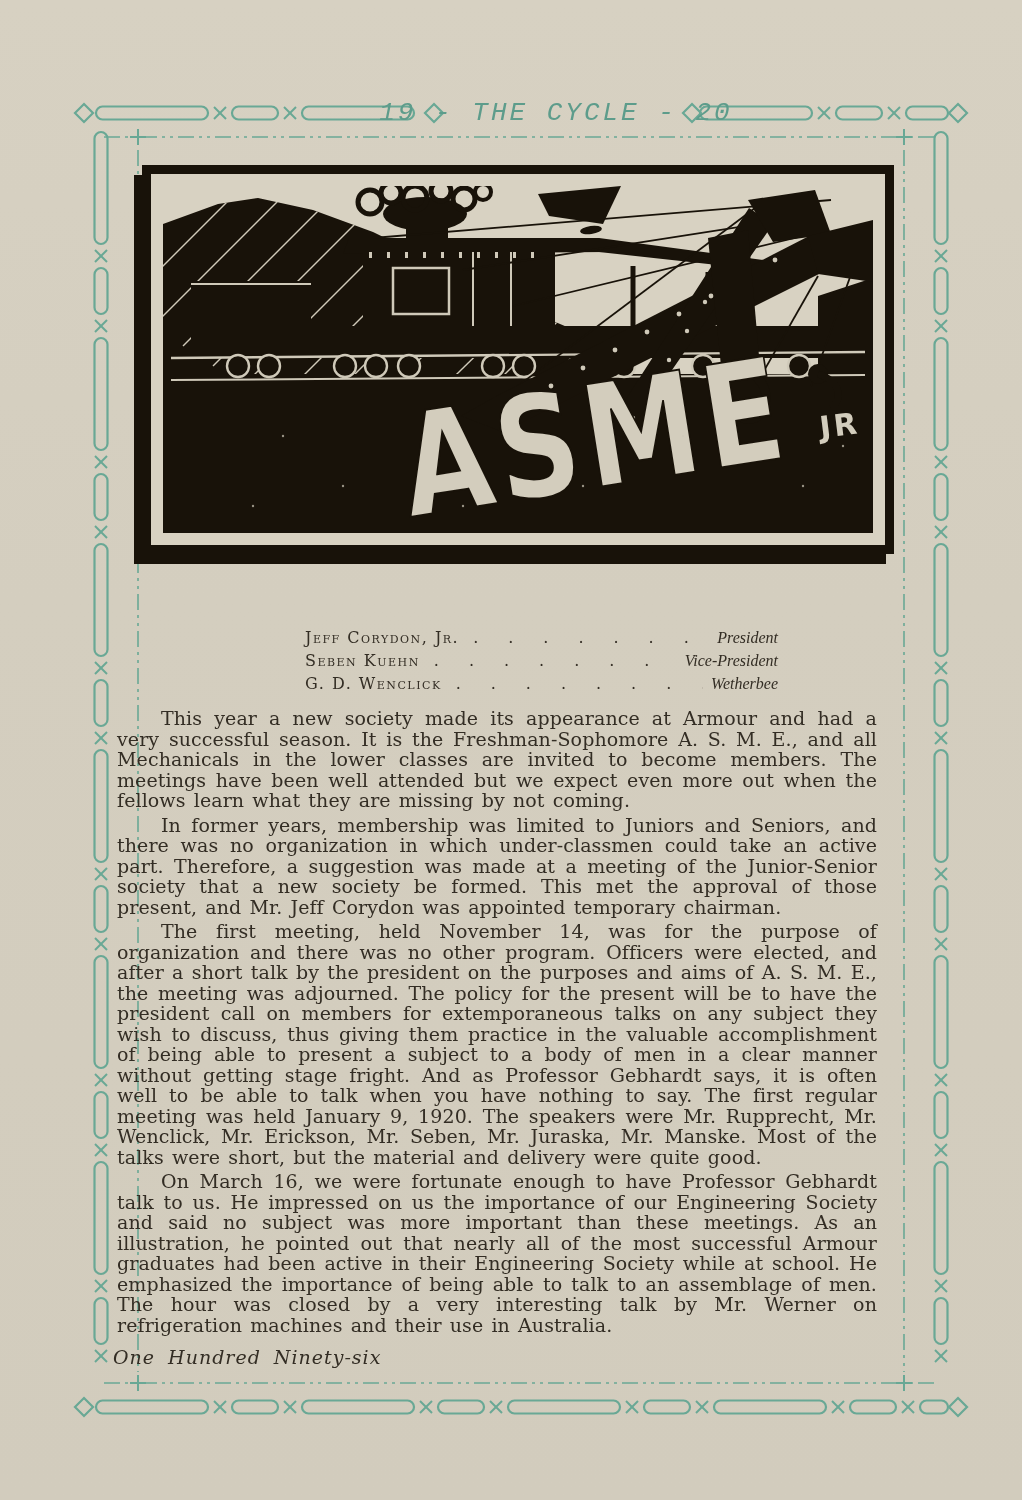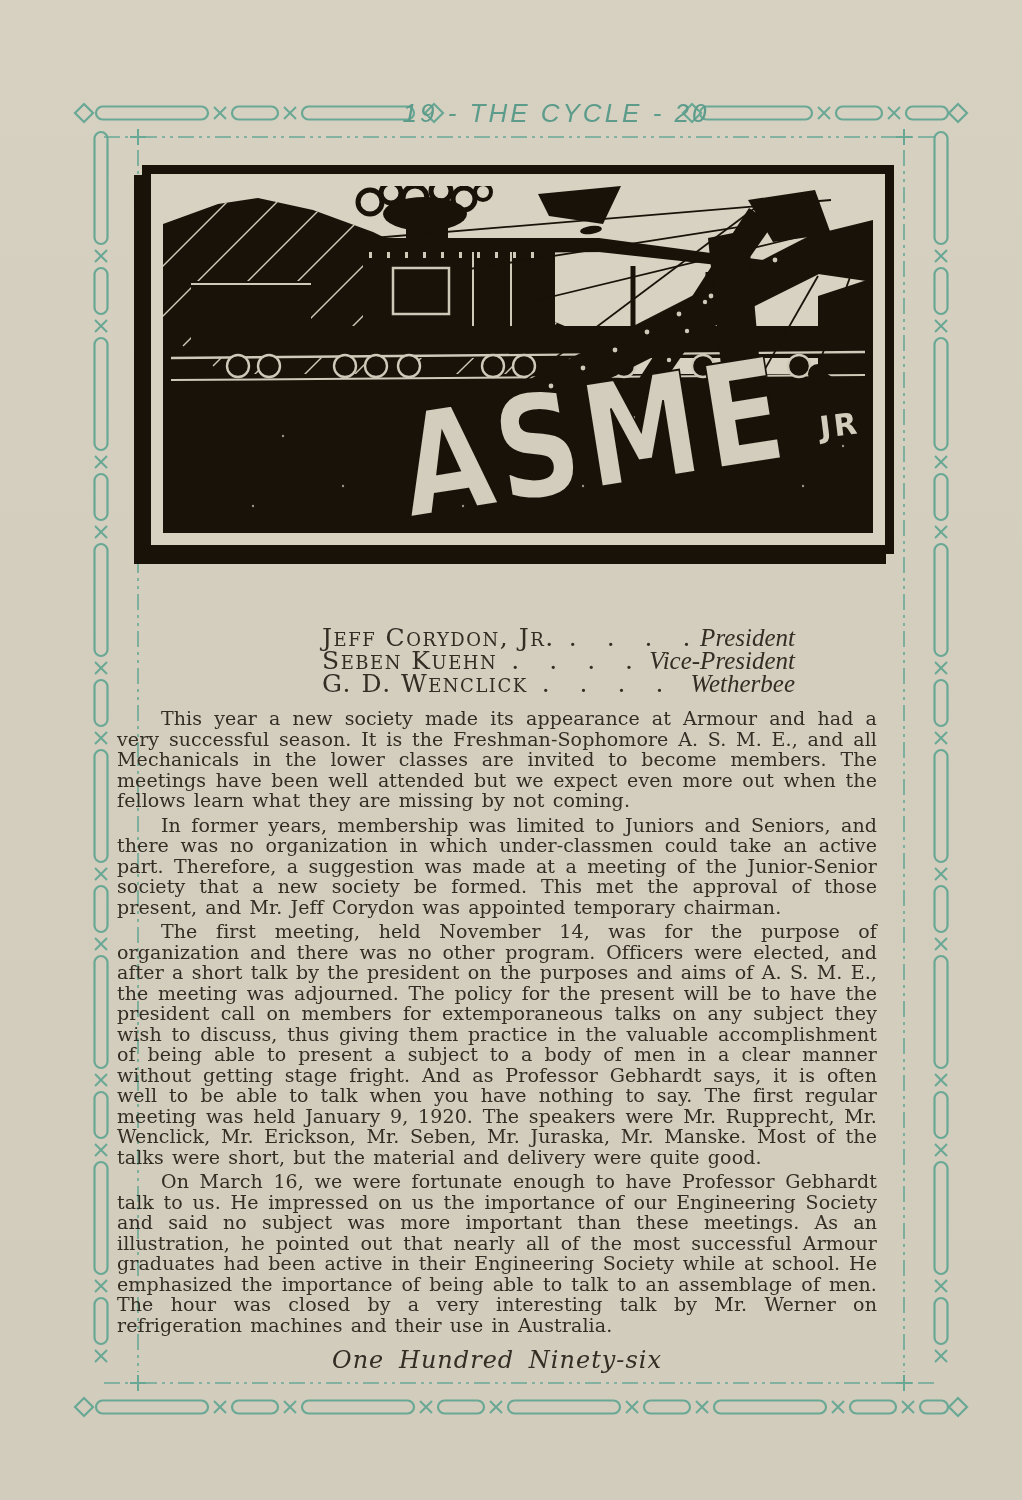--- a/index.html
+++ b/index.html
@@ -2,38 +2,38 @@
 <html><head>
 <meta charset="utf-8">
 <style>
   html,body{margin:0;padding:0;}
   body{background:#c9c3b4;font-family:"DejaVu Serif", serif;}
   .page{position:relative;width:1022px;height:1500px;background:#d5cfc0;overflow:hidden;
         background-image:linear-gradient(180deg,#d7d1c2 0%,#d4cebf 40%,#d2ccbd 100%);}
   .border-svg{position:absolute;left:0;top:0;pointer-events:none;}
   .masthead{position:absolute;left:90px;right:0;top:98px;text-align:center;
             font-style:italic;font-size:26px;letter-spacing:3px;color:#5d9c8b;
-            font-family:Liberation Sans, sans-serif;}
+            font-family:Liberation Mono, monospace;}
   .illus-frame{position:absolute;left:142px;top:165px;width:752px;height:389px;
                box-sizing:border-box;border:9px solid #181209;background:#d8d2c2;
                padding:12px;box-shadow:-8px 10px 0 #181209;}
   .illus-frame svg{display:block;}
   .society-title{position:absolute;left:113px;width:796px;top:572px;text-align:center;
                  font-size:37px;color:#2b261e;letter-spacing:1px;}
-  .officers{position:absolute;left:322px;top:626px;width:473px;font-size:25px;color:#332d24;}
+  .officers{position:absolute;left:305px;top:626px;width:473px;font-size:16px;color:#332d24;}
   .officer-row{display:flex;align-items:baseline;line-height:23px;}
   .officer-name{font-variant:small-caps;letter-spacing:1.5px;white-space:nowrap;}
   .officer-dots{flex:1;overflow:hidden;white-space:nowrap;letter-spacing:30px;
                 margin:0 8px 0 14px;color:#332d24;}
   .officer-role{font-style:italic;white-space:nowrap;font-family:Liberation Serif, serif;}
   .article{position:absolute;left:113px;top:704px;width:768px;text-align:justify;
            font-size:19px;line-height:20.5px;color:#332d24;letter-spacing:0.1px;word-spacing:2px;}
   .article p{margin:4px;text-indent:44px;}
-  .page-number{position:absolute;left:113px;top:1346px;width:768px;text-align:center;
-               font-style:italic;font-size:24px;color:#332d24;letter-spacing:1px;word-spacing:6px;}
+  .page-number{position:absolute;left:113px;top:1346px;width:768px;text-align:left;
+               font-style:italic;font-size:19px;color:#332d24;letter-spacing:1px;word-spacing:6px;}
 </style>
 </head>
 <body>
 
 <div class="page">
 
   <svg class="border-svg" id="borderArt" width="1022" height="1500" viewBox="0 0 1022 1500">
       <rect x="96" y="106.5" width="112" height="13" rx="6.5" fill="none" stroke="#69a895" stroke-width="2.2"></rect>
       <line x1="214" y1="107" x2="226" y2="119" stroke="#69a895" stroke-width="2"></line>
       <line x1="214" y1="119" x2="226" y2="107" stroke="#69a895" stroke-width="2"></line>

